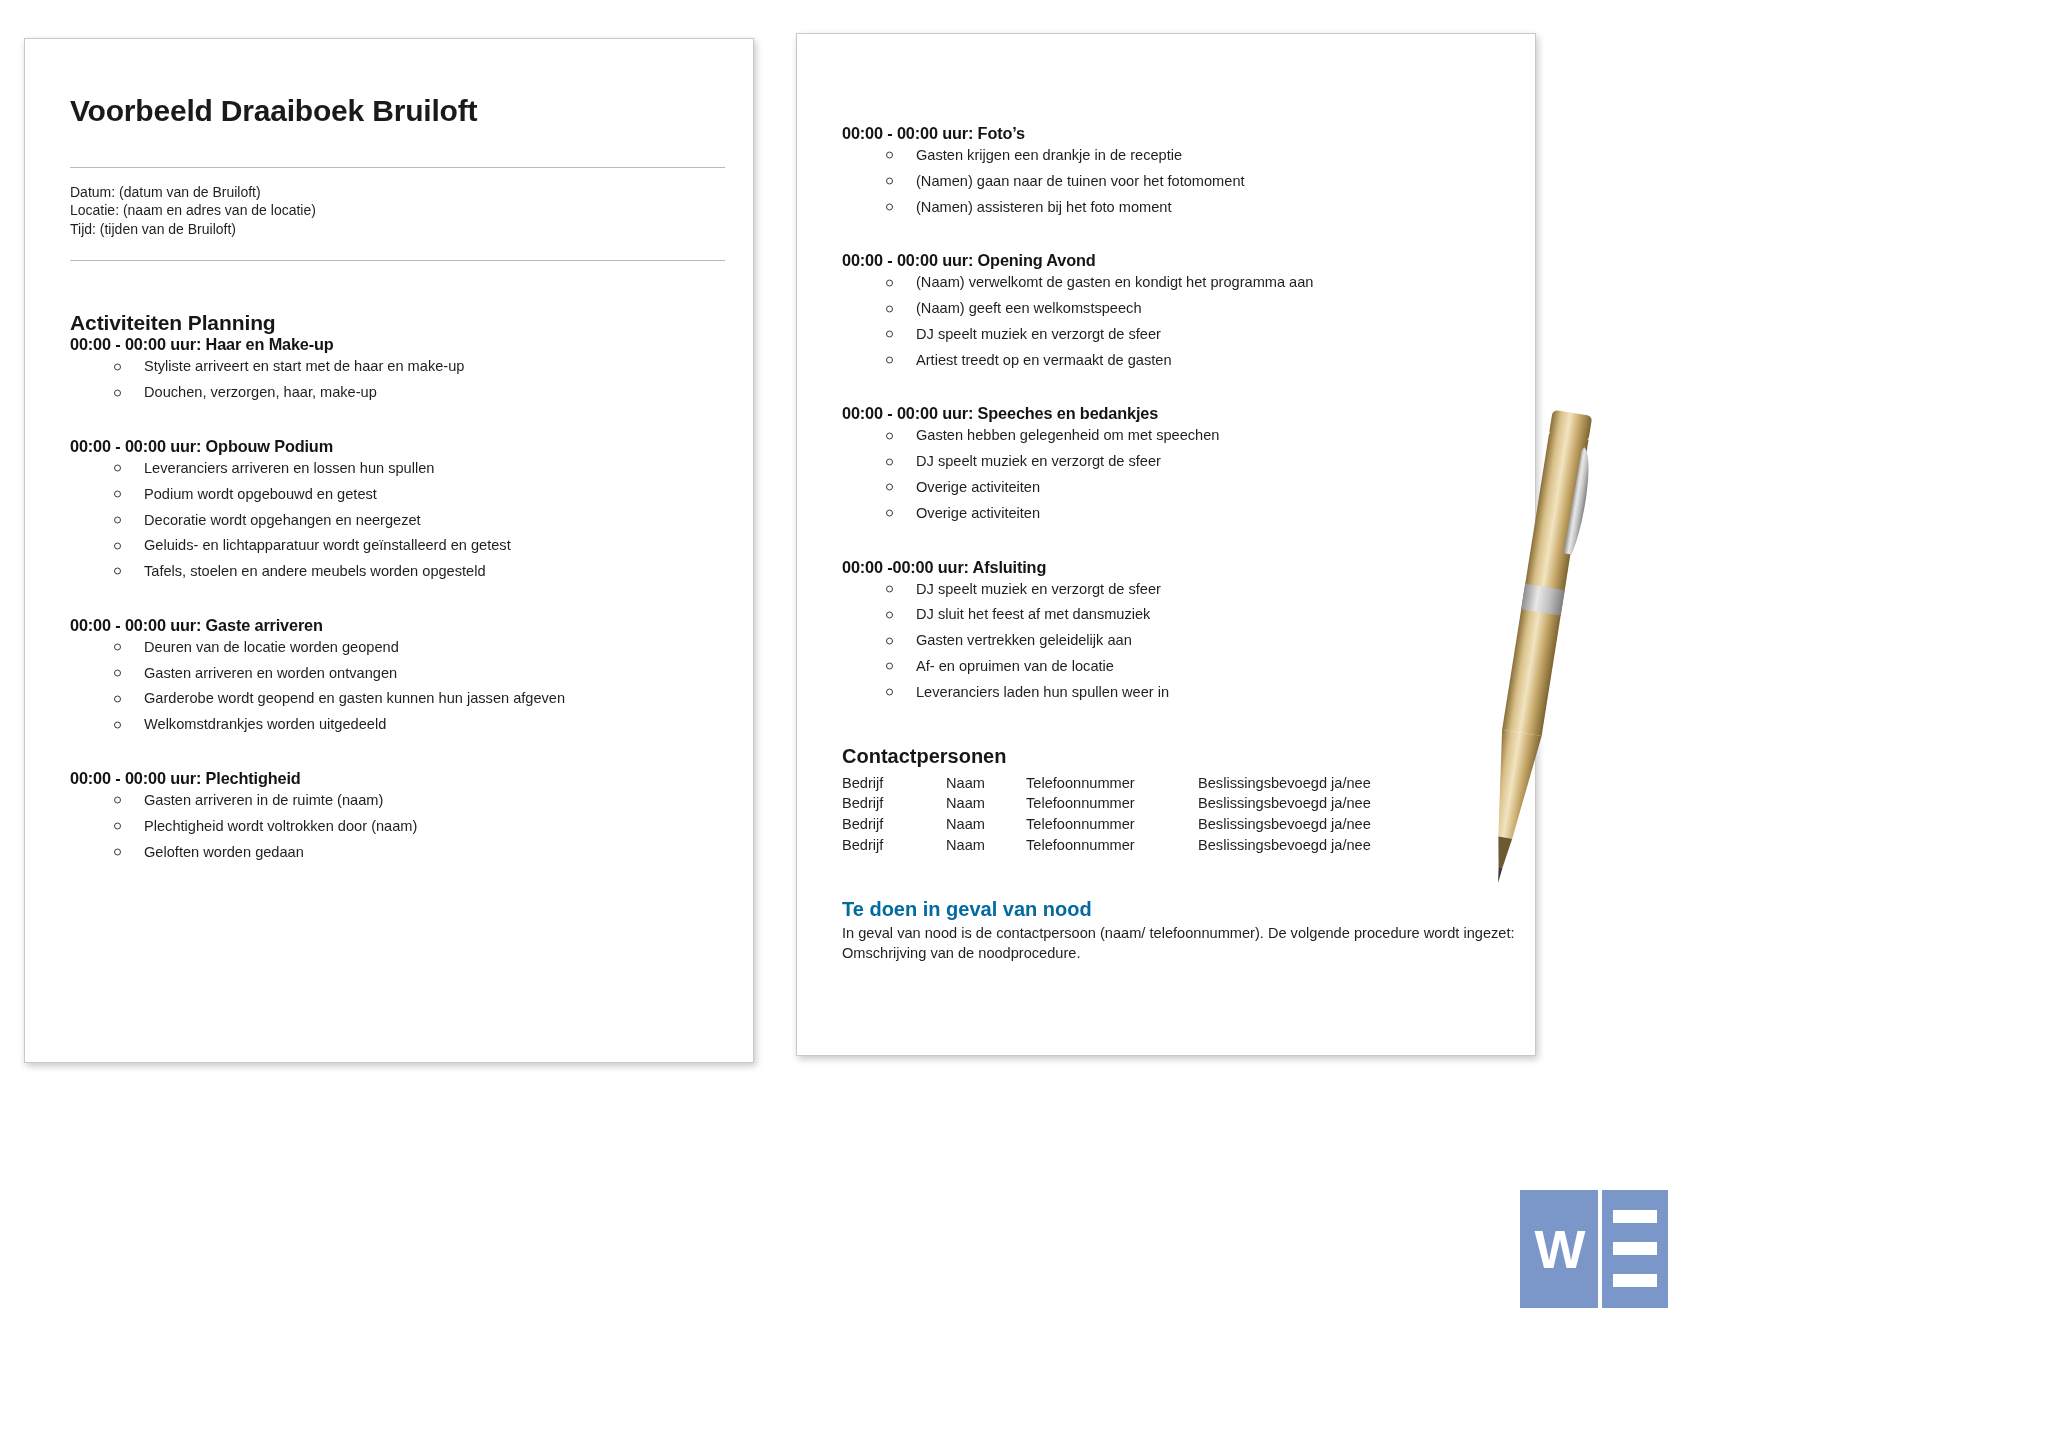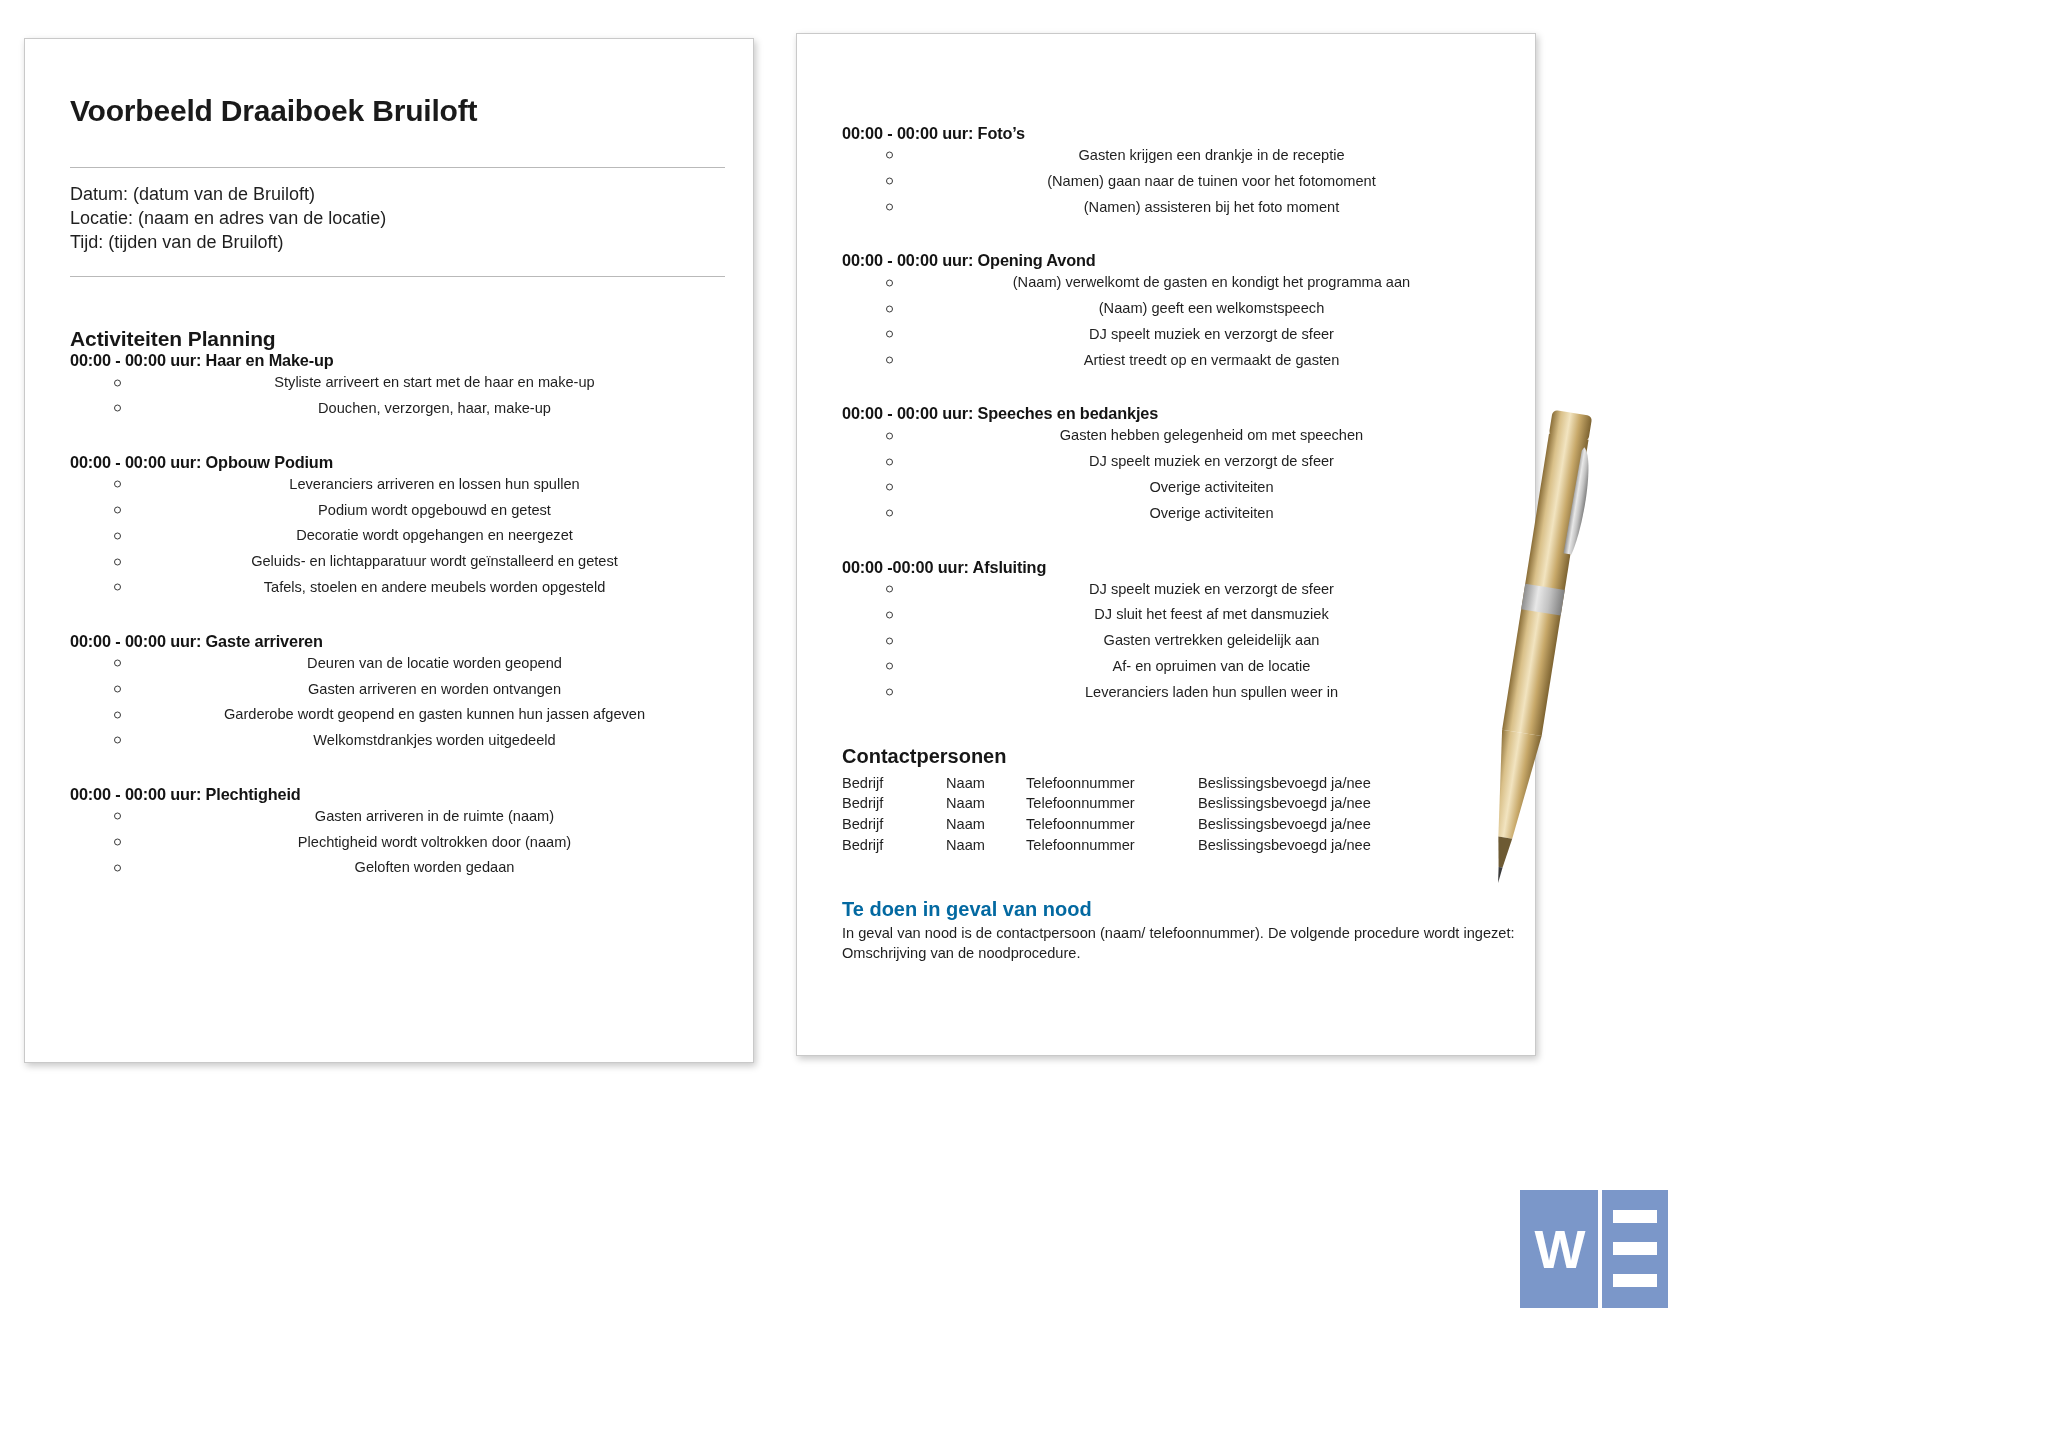--- a/index.html
+++ b/index.html
@@ -39,21 +39,21 @@
   }
   .rule{
     border:0;border-top:1.6px solid #b9b9b9;
     margin:0;height:0;
   }
   .rule-top{margin-top:40px;}
   .rule-bottom{margin-top:22px;}
 
   .meta{
     margin-top:15px;
-    font-size:18px;
+    font-size:14px;
     color:#1f1f1f;
     line-height:1.32;
   }
   .meta div{white-space:nowrap;}
 
   .section-h{
     font-size:21px;
     font-weight:bold;
     color:#171717;
     margin:0;
@@ -70,21 +70,20 @@
     color:#141414;
     margin:0 0 2px 0;
     letter-spacing:-.15px;
     white-space:nowrap;
   }
 
   ul.bullets{
     list-style:none;
     margin:0;
     padding:0 0 0 44px;
-    text-align:center;
   }
   ul.bullets li{
     position:relative;
     font-size:14.6px;
     color:#1f1f1f;
     line-height:1.15;
     padding:0 0 0 30px;
     margin:9px 0 0 0;
     white-space:nowrap;
   }

